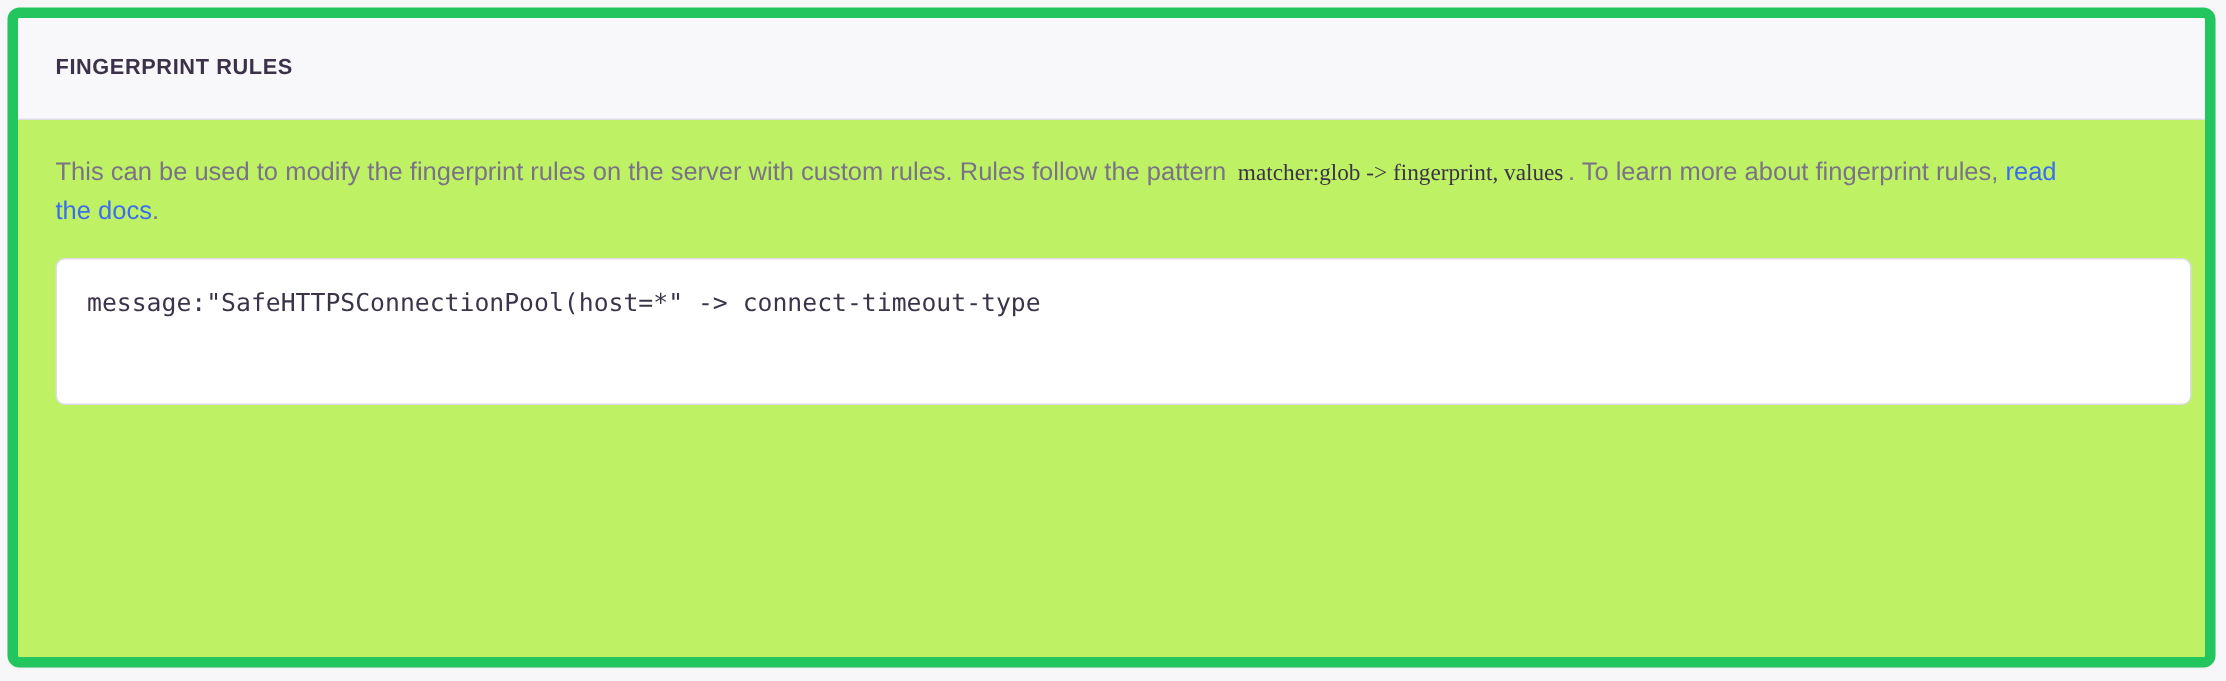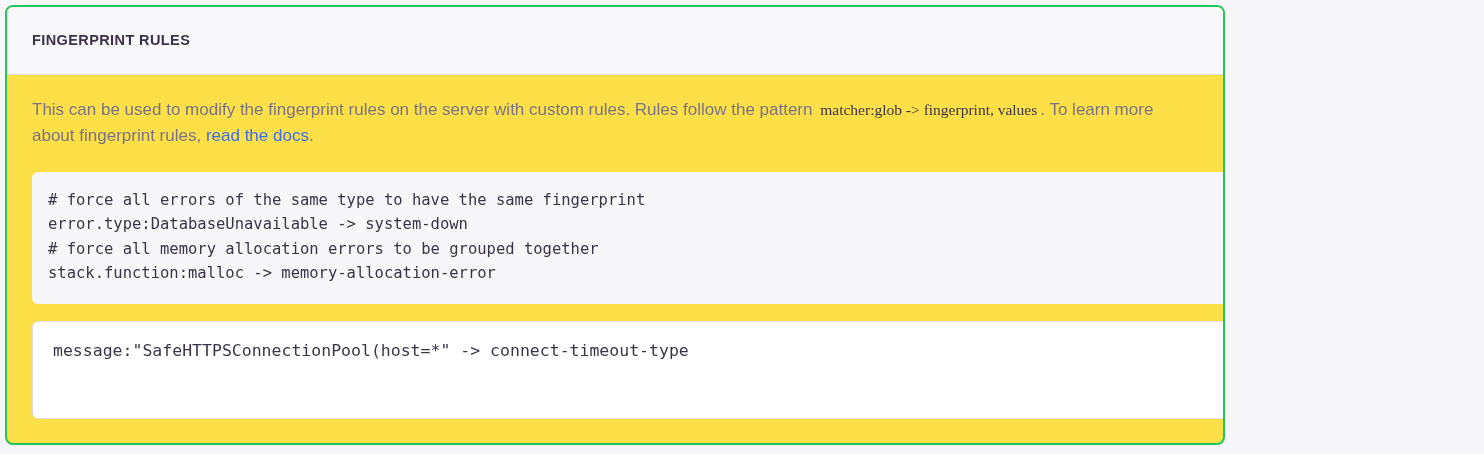--- a/index.html
+++ b/index.html
@@ -11,24 +11,24 @@
     height: 454px;
     background: #f7f7f9;
     font-family: "Liberation Sans", sans-serif;
     -webkit-font-smoothing: antialiased;
   }
 
   .panel {
     position: absolute;
     left: 5px;
     top: 5px;
-    width: 1220px;
+    width: 1472px;
     height: 440px;
-    background: #fde047;
-    border: 2px solid #22c55e;
+    background: #bef264;
+    border: 7px solid #22c55e;
     border-radius: 8px;
     box-sizing: border-box;
     overflow: hidden;
     box-shadow: 0 1px 1px rgba(43,34,51,0.04);
   }
 
   .panel-header {
     height: 68px;
     background: #f8f8fa;
     border-bottom: 1px solid #dedde5;
@@ -116,21 +116,17 @@
 <div class="panel">
 
   <div class="panel-header">
     <div class="panel-title">FINGERPRINT RULES</div>
   </div>
 
   <div class="panel-body">
 
     <p class="description"><span>This can be used to modify the fingerprint rules on the server with custom rules. Rules follow the pattern </span><span class="inline-code">matcher:glob -&gt; fingerprint, values</span><span>. To learn more about fingerprint rules, </span><a href="#" class="doc-link">read the docs</a><span>.</span></p>
 
-    <pre class="code-block"># force all errors of the same type to have the same fingerprint
-error.type:DatabaseUnavailable -&gt; system-down
-# force all memory allocation errors to be grouped together
-stack.function:malloc -&gt; memory-allocation-error</pre>
 
     <textarea class="rules-textarea" spellcheck="false" placeholder="" style="">message:"SafeHTTPSConnectionPool(host=*" -&gt; connect-timeout-type</textarea>
 
   </div>
 </div>
 
 </body></html>

